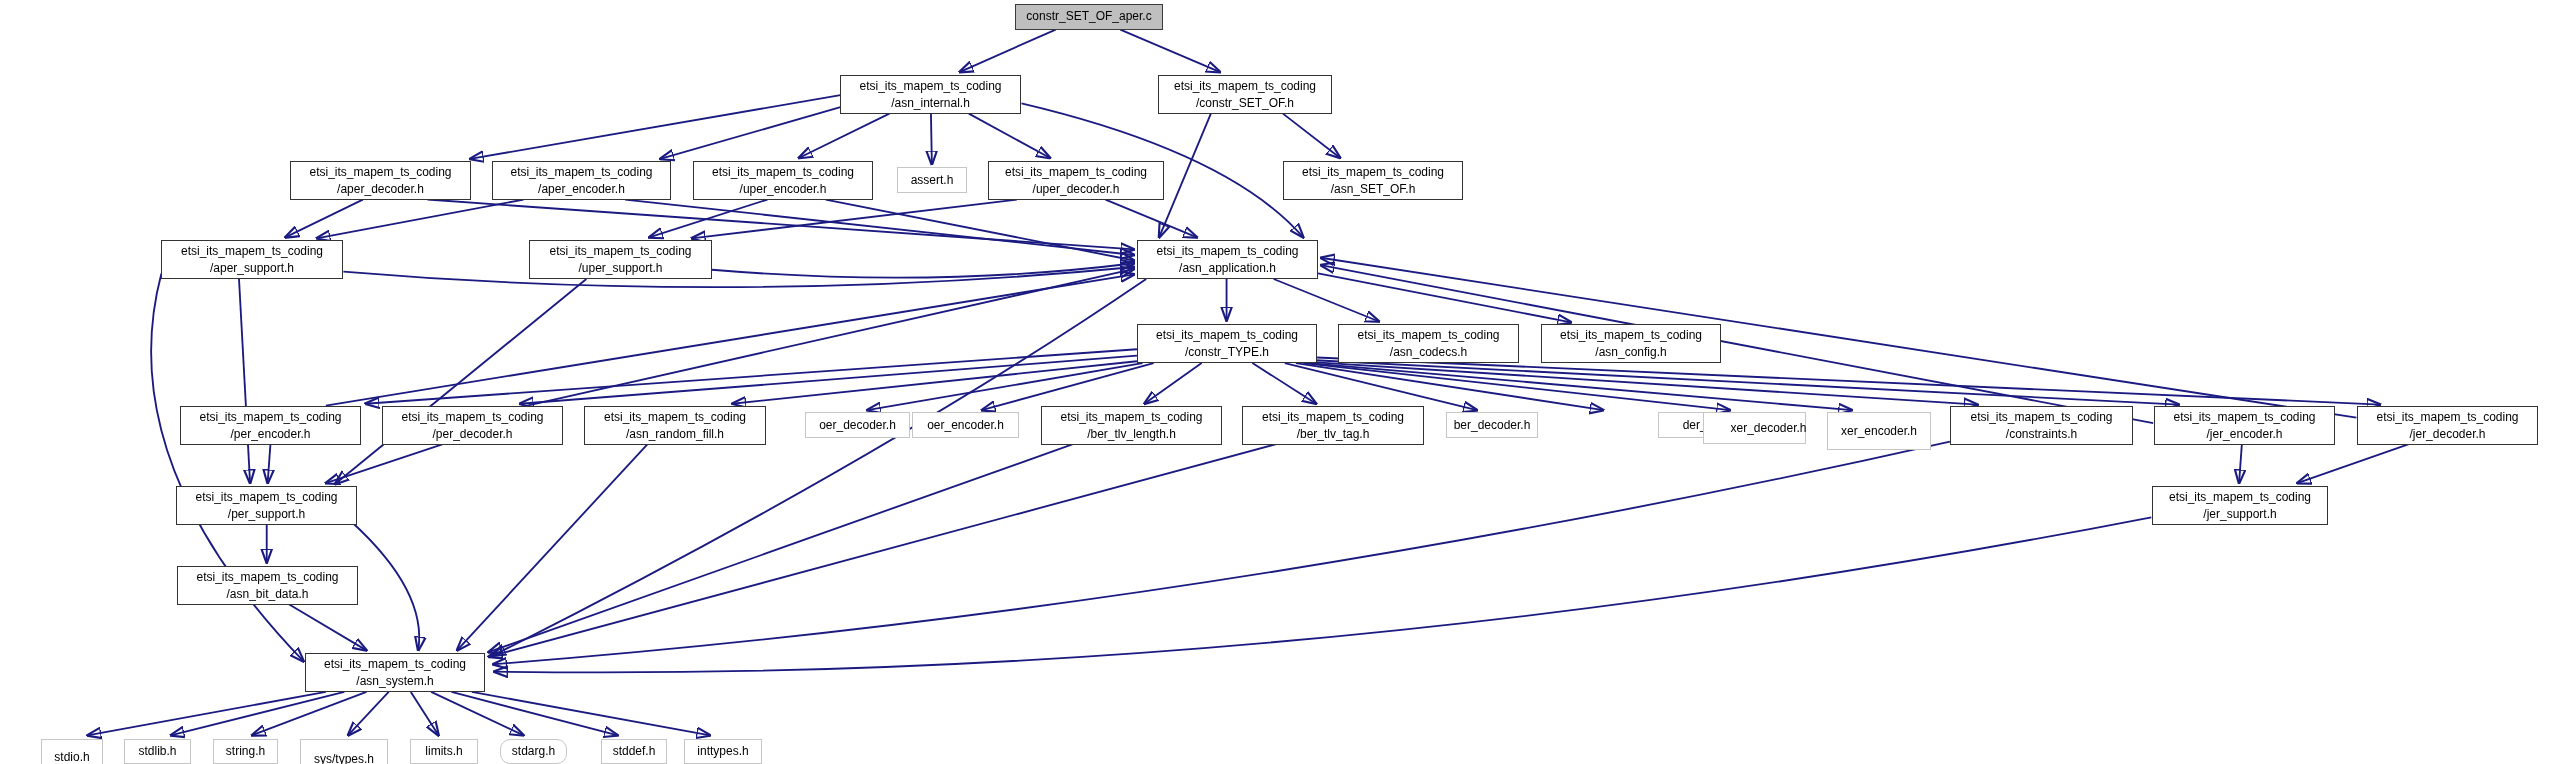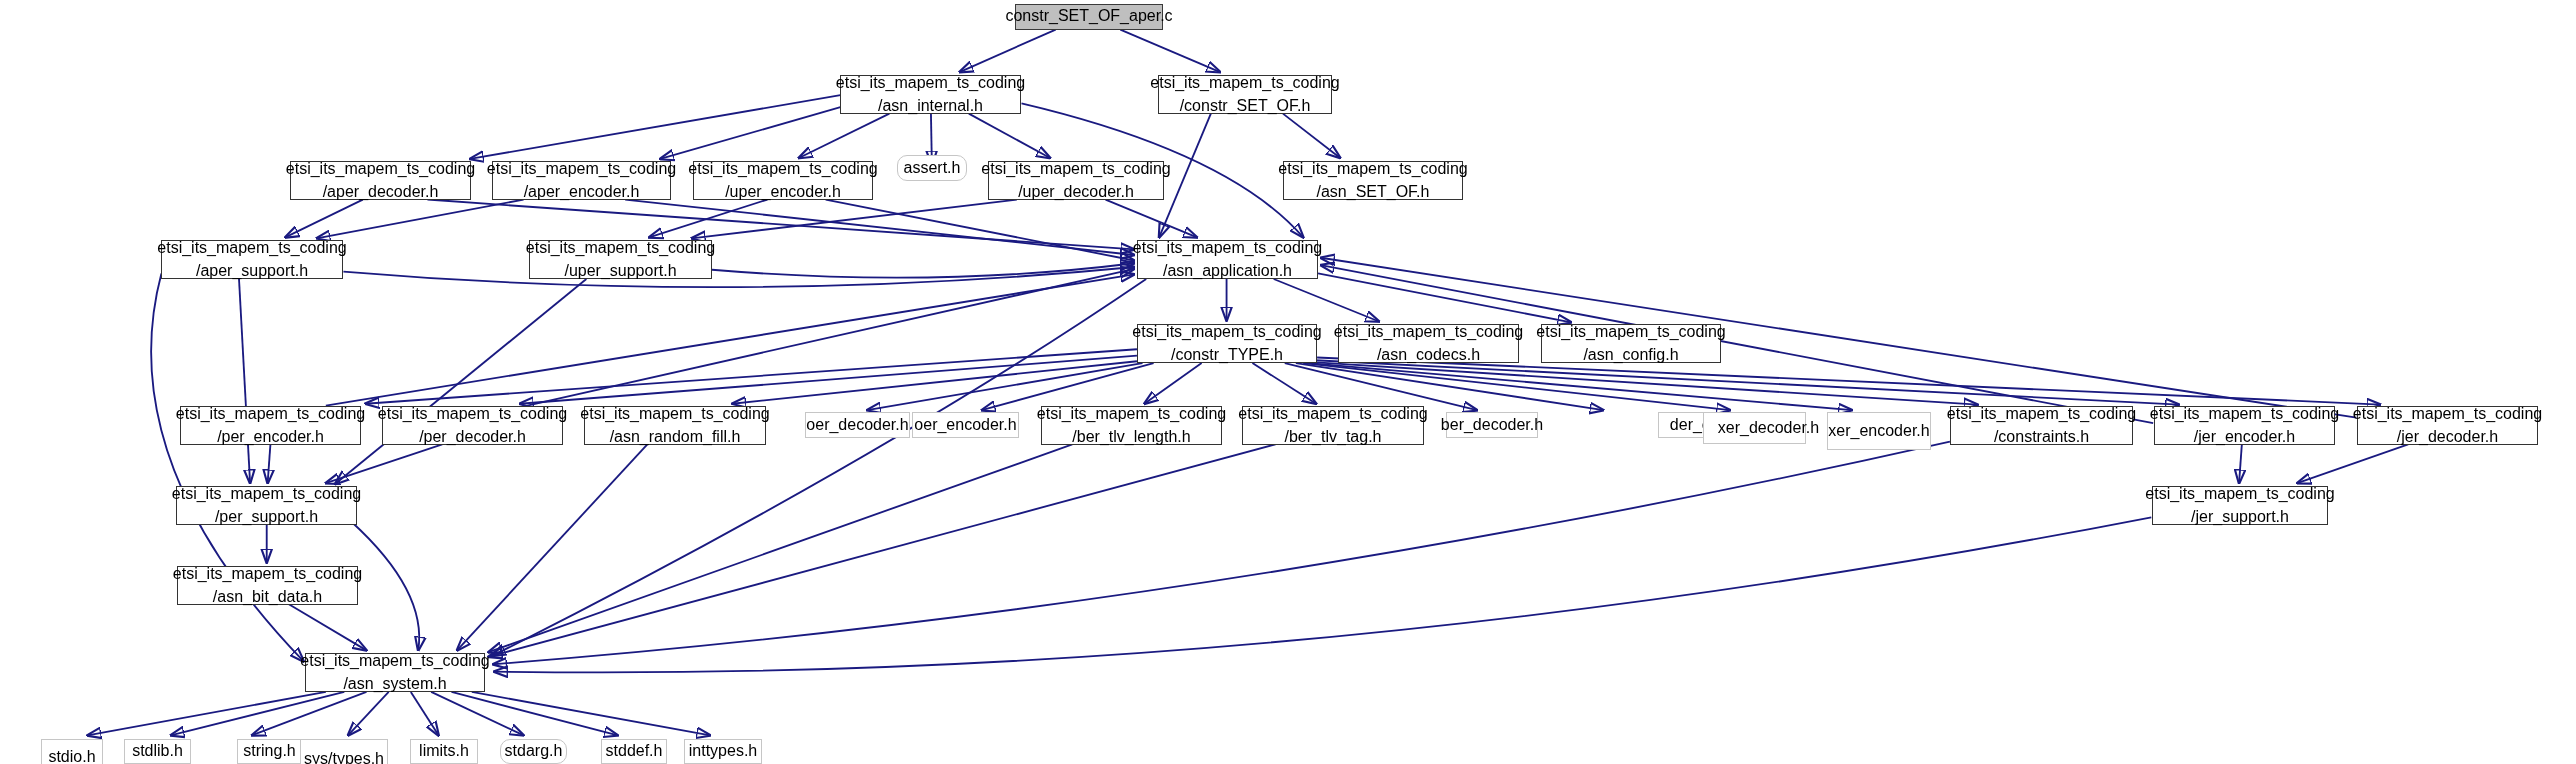--- a/index.html
+++ b/index.html
@@ -12,21 +12,21 @@
   }
   #edges{position:absolute;left:0;top:0;width:2576px;height:764px;}
   #edges path{fill:none;stroke:var(--edge,#1a1a80);stroke-width:2;}
   #nodes{position:absolute;left:0;top:0;width:2576px;height:764px;}
   .node{
     position:absolute;
     box-sizing:border-box;
     display:flex;align-items:center;justify-content:center;
     text-align:center;
     white-space:pre-line;
-    font-size:16px;line-height:1.4;
+    font-size:12px;line-height:1.4;
     color:#000000;
     background:var(--nodefill,#ffffff);
   }
   .node.internal{border:1.8px solid var(--inborder,#333333);}
   .node.external{border:1.8px solid var(--exborder,#c6c6c6);}
   .node.root{
     border:1.8px solid var(--rootborder,#3a3a3a);
     background:var(--rootfill,#bfbfbf);
   }
 </style>
@@ -111,21 +111,21 @@
       <div class="node internal" style="left: 840px; top: 75px; width: 181px; height: 39px;">etsi_its_mapem_ts_coding
 /asn_internal.h</div>
       <div class="node internal" style="left: 1158px; top: 75px; width: 174px; height: 39px;">etsi_its_mapem_ts_coding
 /constr_SET_OF.h</div>
       <div class="node internal" style="left: 290px; top: 161px; width: 181px; height: 39px;">etsi_its_mapem_ts_coding
 /aper_decoder.h</div>
       <div class="node internal" style="left: 492px; top: 161px; width: 179px; height: 39px;">etsi_its_mapem_ts_coding
 /aper_encoder.h</div>
       <div class="node internal" style="left: 693px; top: 161px; width: 180px; height: 39px;">etsi_its_mapem_ts_coding
 /uper_encoder.h</div>
-      <div class="node external" style="left: 897px; top: 155px; width: 70px; height: 26px; border-radius: 10px;">assert.h</div>
+      <div class="node external" style="left: 897px; top: 167px; width: 70px; height: 26px;">assert.h</div>
       <div class="node internal" style="left: 988px; top: 161px; width: 176px; height: 39px;">etsi_its_mapem_ts_coding
 /uper_decoder.h</div>
       <div class="node internal" style="left: 1283px; top: 161px; width: 180px; height: 39px;">etsi_its_mapem_ts_coding
 /asn_SET_OF.h</div>
       <div class="node internal" style="left: 161px; top: 240px; width: 182px; height: 39px;">etsi_its_mapem_ts_coding
 /aper_support.h</div>
       <div class="node internal" style="left: 529px; top: 240px; width: 183px; height: 39px;">etsi_its_mapem_ts_coding
 /uper_support.h</div>
       <div class="node internal" style="left: 1137px; top: 240px; width: 181px; height: 39px;">etsi_its_mapem_ts_coding
 /asn_application.h</div>
@@ -160,21 +160,21 @@
       <div class="node internal" style="left: 176px; top: 486px; width: 181px; height: 39px;">etsi_its_mapem_ts_coding
 /per_support.h</div>
       <div class="node internal" style="left: 2152px; top: 486px; width: 176px; height: 39px;">etsi_its_mapem_ts_coding
 /jer_support.h</div>
       <div class="node internal" style="left: 177px; top: 566px; width: 181px; height: 39px;">etsi_its_mapem_ts_coding
 /asn_bit_data.h</div>
       <div class="node internal" style="left: 305px; top: 653px; width: 180px; height: 39px;">etsi_its_mapem_ts_coding
 /asn_system.h</div>
       <div class="node external" style="left: 41px; top: 739px; width: 62px; height: 37px;">stdio.h</div>
       <div class="node external" style="left: 124px; top: 739px; width: 67px; height: 25px;">stdlib.h</div>
-      <div class="node external" style="left: 213px; top: 739px; width: 65px; height: 25px; margin-left: 24px;">string.h</div>
+      <div class="node external" style="left: 213px; top: 739px; width: 65px; height: 25px;">string.h</div>
       <div class="node external" style="left: 300px; top: 739px; width: 88px; height: 41px;">sys/types.h</div>
       <div class="node external" style="left: 410px; top: 739px; width: 68px; height: 25px;">limits.h</div>
       <div class="node external" style="left: 500px; top: 739px; width: 67px; height: 25px; border-radius: 10px;">stdarg.h</div>
       <div class="node external" style="left: 601px; top: 739px; width: 66px; height: 25px;">stddef.h</div>
       <div class="node external" style="left: 684px; top: 739px; width: 78px; height: 25px;">inttypes.h</div>
     </div>
 </div>
 
 
 </body></html>

